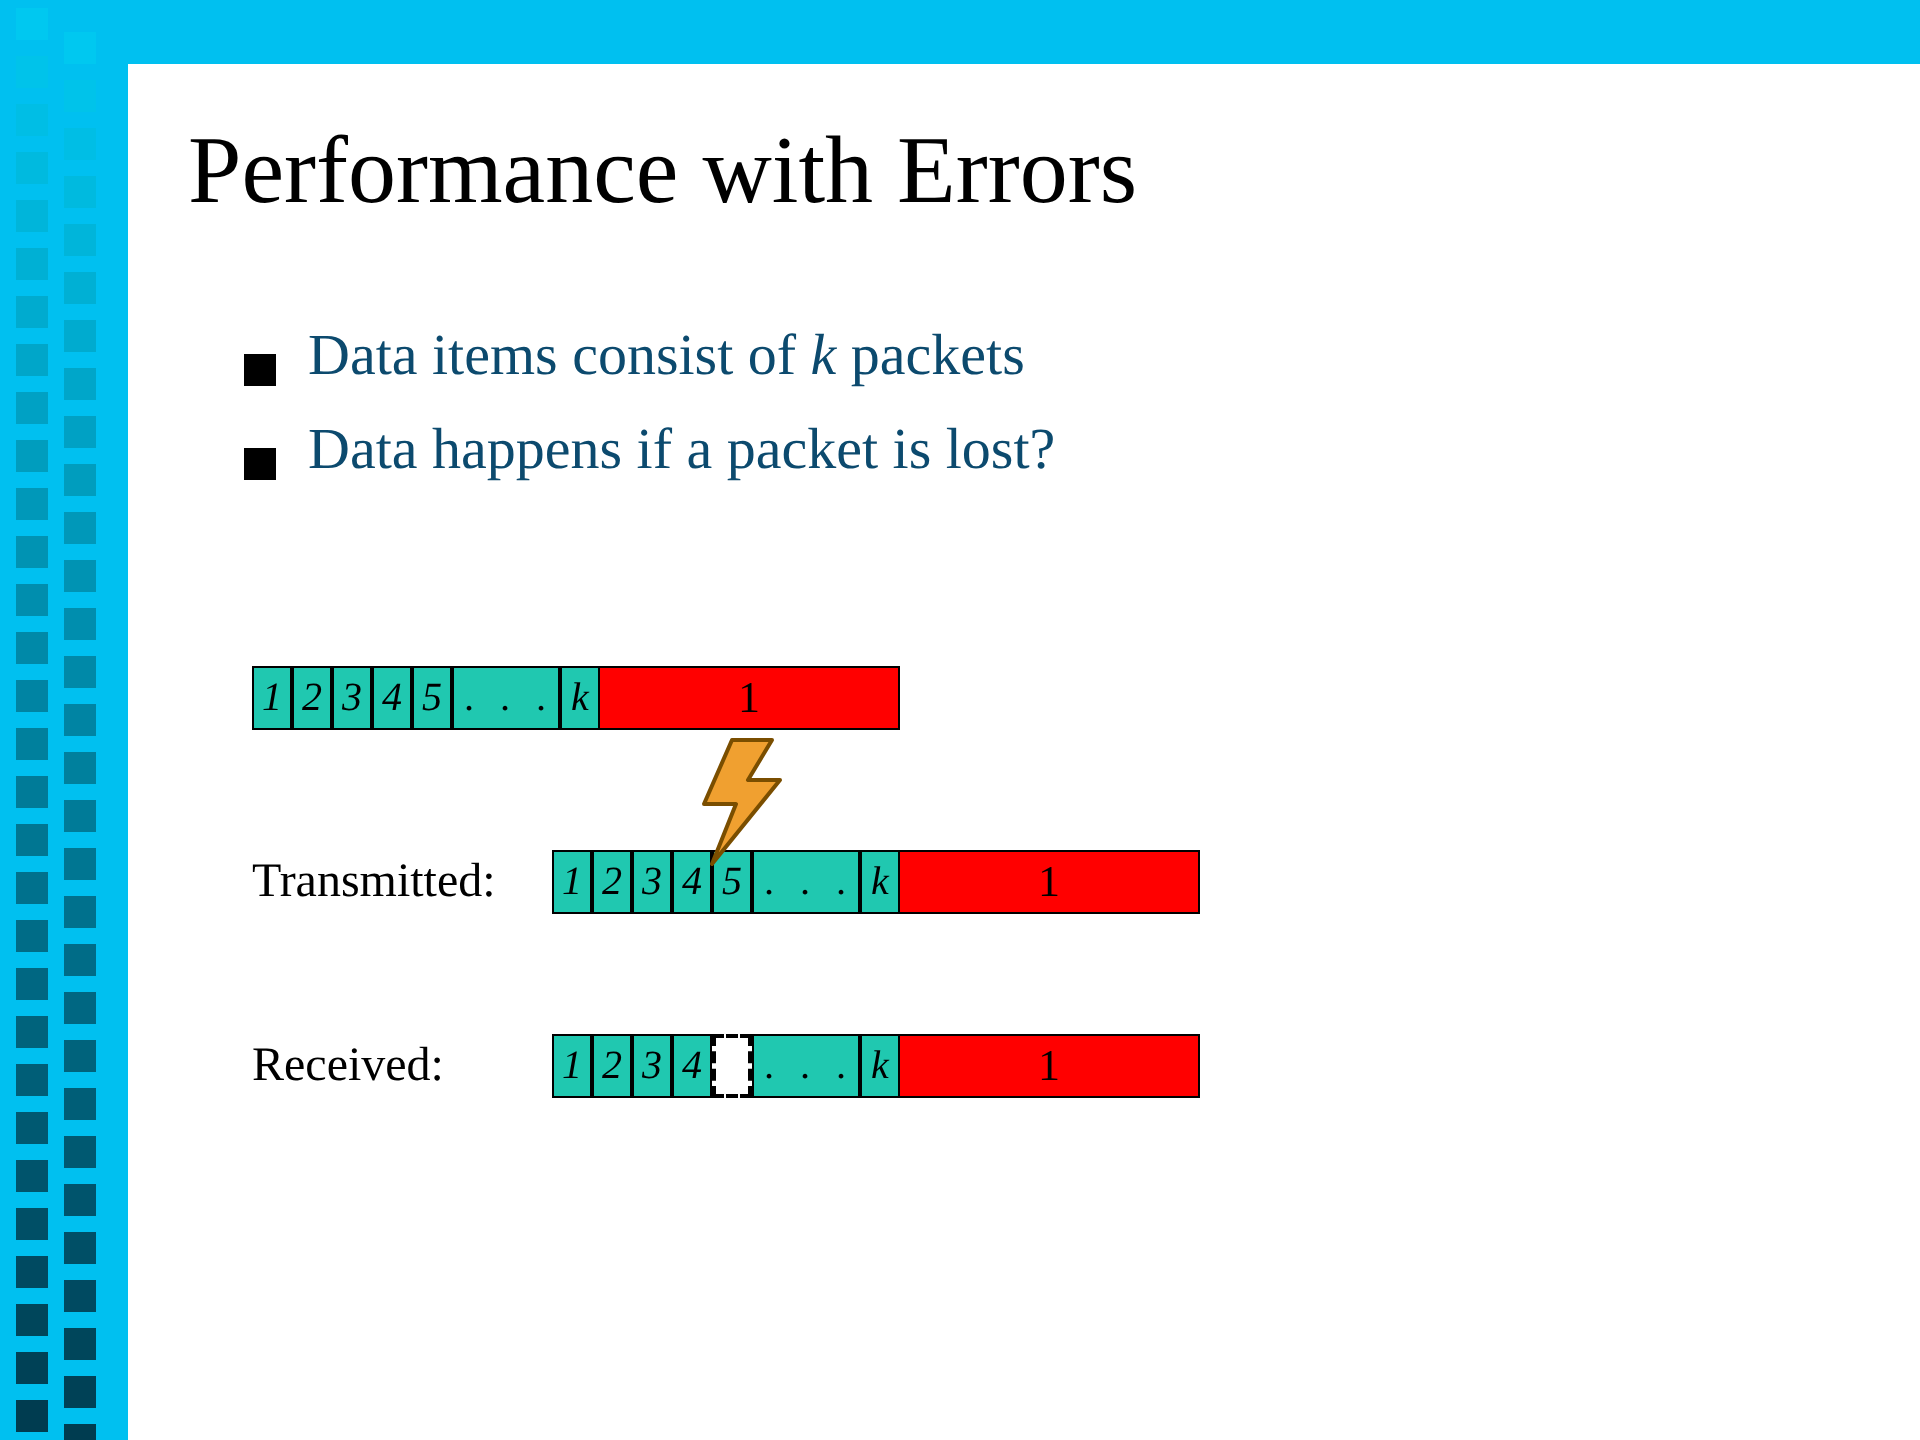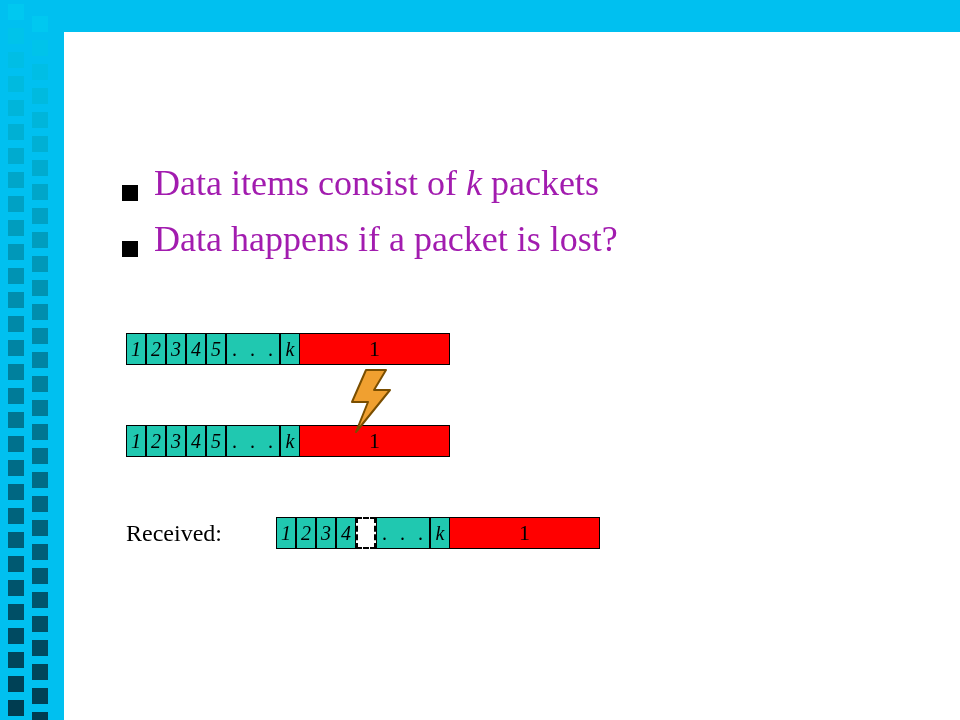--- a/index.html
+++ b/index.html
@@ -52,22 +52,22 @@
   .bullet-box {
     width: 16px;
     height: 16px;
     background: #000;
     margin-right: 16px;
     flex: 0 0 auto;
     position: relative;
     top: 6px;
   }
   .bullet-text {
-    font-size: 36px;
-    color: #a21caf;
+    font-size: 29px;
+    color: #0c4a6e;
   }
   .italic { font-style: italic; }
   .rows-area {
     position: absolute;
     left: 62px;
     top: 300px;
   }
   .row {
     display: flex;
     align-items: center;
@@ -193,20 +193,21 @@
     <div class="sq" style="left: 32px; top: 640px; background: rgb(0, 74, 97);"></div>
     <div class="sq" style="left: 8px; top: 652px; background: rgb(0, 70, 91);"></div>
     <div class="sq" style="left: 32px; top: 664px; background: rgb(0, 70, 91);"></div>
     <div class="sq" style="left: 8px; top: 676px; background: rgb(0, 65, 86);"></div>
     <div class="sq" style="left: 32px; top: 688px; background: rgb(0, 65, 86);"></div>
     <div class="sq" style="left: 8px; top: 700px; background: rgb(0, 60, 80);"></div>
     <div class="sq" style="left: 32px; top: 712px; background: rgb(0, 60, 80);"></div>
   </div>
 
 <div class="white-panel">
+  <div class="title">Performance with Errors</div>
 
   <div class="bullets">
     <div class="bullet-row">
       <div class="bullet-box"></div>
       <div class="bullet-text">
         <span>Data items consist of </span><span class="italic">k</span><span> packets</span>
       </div>
     </div>
     <div class="bullet-row">
       <div class="bullet-box"></div>
@@ -225,20 +226,21 @@
         <div class="cell">3</div>
         <div class="cell">4</div>
         <div class="cell">5</div>
         <div class="cell cell-wide">. . .</div>
         <div class="cell">k</div>
         <div class="red-block">1</div>
       </div>
     </div>
 
     <div class="row">
+      <div class="row-label">Transmitted:</div>
       <div class="packet-strip">
         <div class="cell">1</div>
         <div class="cell">2</div>
         <div class="cell">3</div>
         <div class="cell">4</div>
         <div class="cell">5</div>
         <div class="cell cell-wide">. . .</div>
         <div class="cell">k</div>
         <div class="red-block">1</div>
       </div>

